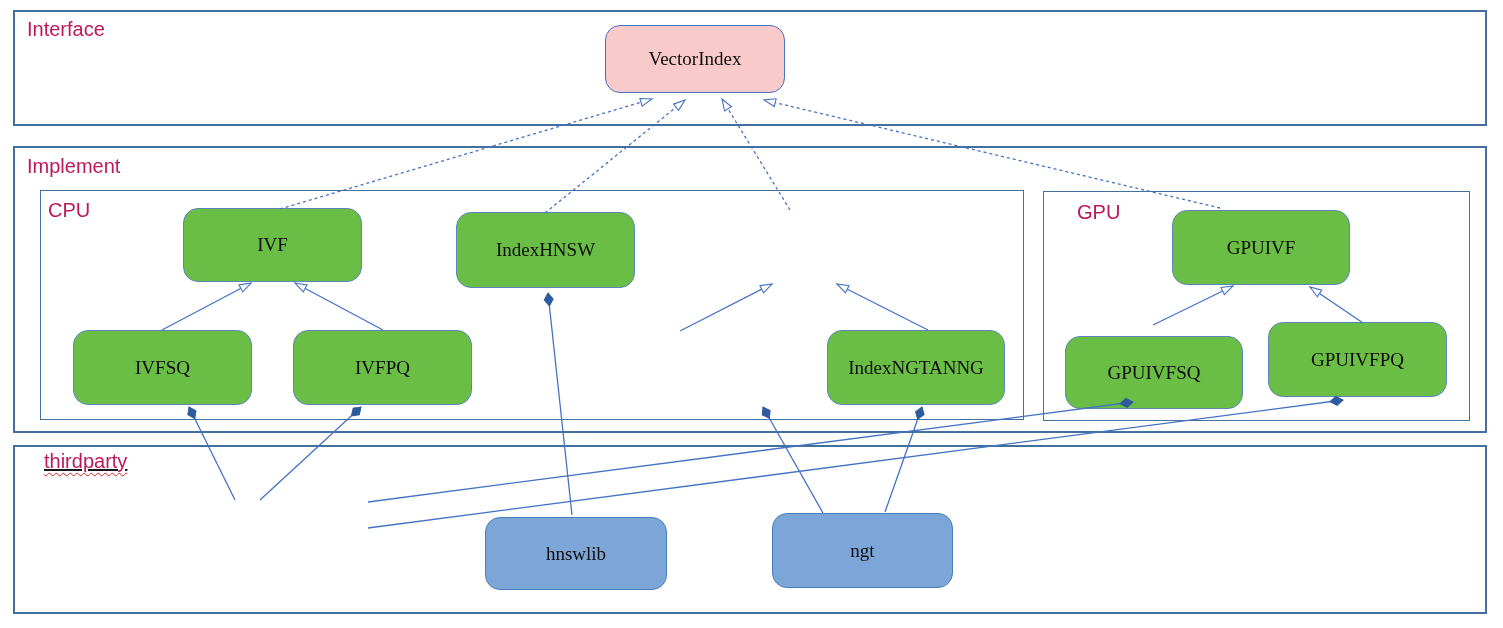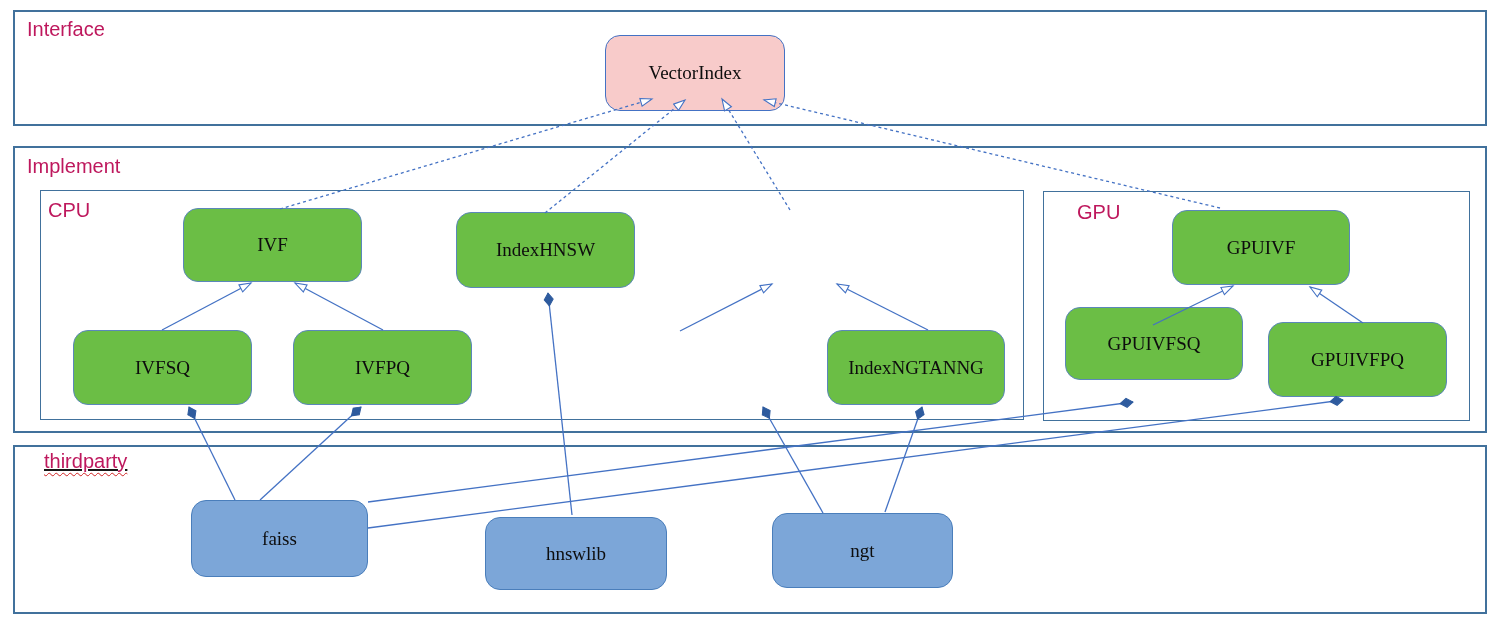--- a/index.html
+++ b/index.html
@@ -37,32 +37,31 @@
   <div class="container inner" style="left:40px;top:190px;width:984px;height:230px;"></div>
   <div class="container inner" style="left:1043px;top:191px;width:427px;height:230px;"></div>
   <div class="container" style="left:13px;top:445px;width:1474px;height:169px;"></div>
 
   <div class="container-label" style="left:27px;top:18px;">Interface</div>
   <div class="container-label" style="left:27px;top:155px;">Implement</div>
   <div class="container-label" style="left:48px;top:199px;">CPU</div>
   <div class="container-label" style="left:1057px;top:201px;margin-left:20px;">GPU</div>
   <div class="container-label u-solid" style="left:20px;top:450px;"><span class="u-wavy">thirdparty</span></div>
 
-  <div class="node interface-node" style="left:605px;top:35px;width:180px;height:76px;">VectorIndex</div>
+  <div class="node interface-node" style="left:605px;top:25px;width:180px;height:68px;">VectorIndex</div>
 
   <div class="node impl-node" style="left:183px;top:208px;width:179px;height:74px;">IVF</div>
   <div class="node impl-node" style="left:456px;top:212px;width:179px;height:76px;">IndexHNSW</div>
   <div class="node impl-node" style="left:73px;top:330px;width:179px;height:75px;">IVFSQ</div>
   <div class="node impl-node" style="left:293px;top:330px;width:179px;height:75px;">IVFPQ</div>
   <div class="node impl-node" style="left:827px;top:330px;width:178px;height:75px;">IndexNGTANNG</div>
   <div class="node impl-node" style="left:1172px;top:210px;width:178px;height:75px;">GPUIVF</div>
-  <div class="node impl-node" style="left:1065px;top:307px;width:178px;height:73px;">GPUIVFSQ</div>
+  <div class="node impl-node" style="left:1065px;top:336px;width:178px;height:73px;">GPUIVFSQ</div>
   <div class="node impl-node" style="left:1268px;top:322px;width:179px;height:75px;">GPUIVFPQ</div>
 
-  <div class="node third-node" style="left:191px;top:500px;width:177px;height:77px;">faiss</div>
   <div class="node third-node" style="left:485px;top:517px;width:182px;height:73px;">hnswlib</div>
   <div class="node third-node" style="left:772px;top:513px;width:181px;height:75px;">ngt</div>
 
   <svg id="edges" width="1503" height="628">
     <defs>
       <marker id="tri" markerWidth="15" markerHeight="12" refX="12.5" refY="5" orient="auto" markerUnits="userSpaceOnUse">
         <path d="M1,1 L12.5,5 L1,9 Z" fill="#ffffff" stroke="#4472c4" stroke-width="1.1"></path>
       </marker>
       <marker id="dia" markerWidth="17" markerHeight="11" refX="14" refY="5.5" orient="auto" markerUnits="userSpaceOnUse">
         <path d="M1,5.5 L7.5,1 L14,5.5 L7.5,10 Z" fill="#2e5b9e" stroke="#2e5b9e" stroke-width="1"></path>

